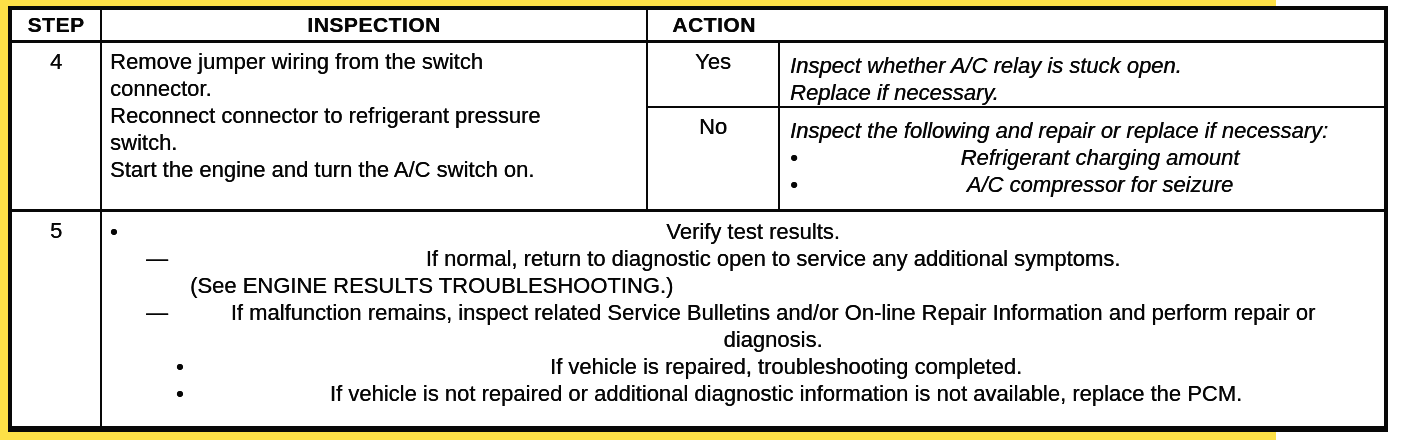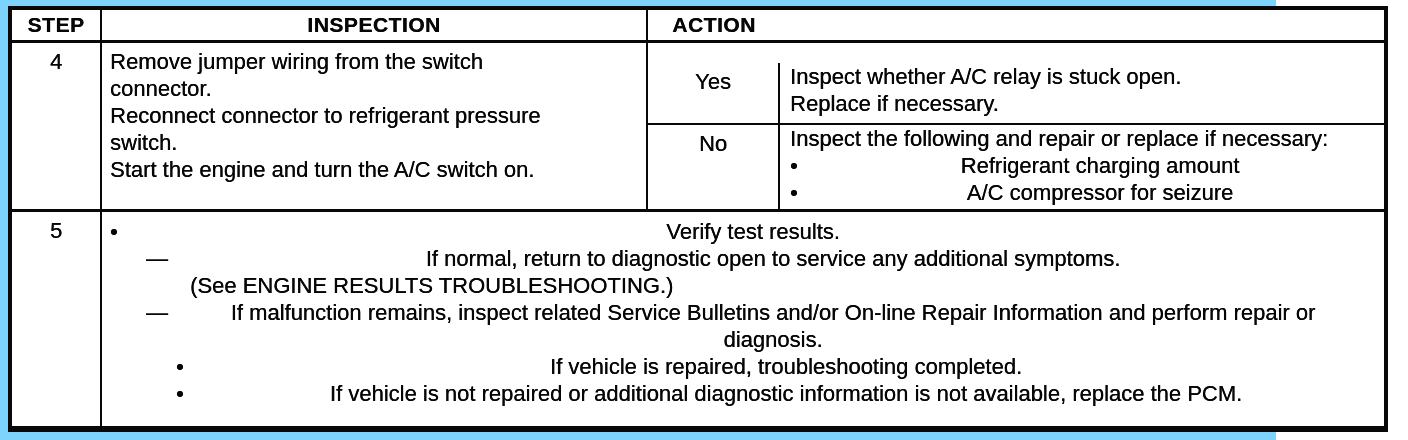--- a/index.html
+++ b/index.html
@@ -7,21 +7,21 @@
     padding: 0;
     background: #ffffff;
     width: 1408px;
     height: 440px;
     overflow: hidden;
   }
   .page {
     position: relative;
     width: 1276px;
     height: 440px;
-    background: #7dd3fc;
+    background: #fde047;
     font-family: "Liberation Sans", "DejaVu Sans", sans-serif;
     color: #060606;
   }
   .doc-table {
     position: absolute;
     left: 8px;
     top: 6px;
     width: 1380px;
     height: 426px;
     box-sizing: border-box;
@@ -67,35 +67,35 @@
   }
   .step-cell {
     text-align: center;
     padding-top: 5px;
     font-size: 22px;
     line-height: 27px;
     text-shadow: 0.3px 0 0 currentColor;
   }
   .insp-cell { padding: 5px 10px 0 8px; }
   .insp-text { max-width: 478px; }
-  .branches { display: flex; flex-direction: column; margin-top: 20px; }
+  .branches { display: flex; flex-direction: column; }
   .branch {
     display: grid;
     grid-template-columns: 132px 1fr;
   }
   .branch-yes {
     flex: 0 0 60px;
     border-bottom: 2px solid #080808;
   }
   .branch-no { flex: 1; }
   .res-cell {
     text-align: center;
     padding-top: 5px;
   }
-  .act-cell { padding: 0 12px 0 10px; }
+  .act-cell { padding: 9px 12px 0 10px; font-style: italic; }
   
   .row-step5 {
     flex: 1;
     display: grid;
     grid-template-columns: 90px 1fr;
   }
   .r5-cell { padding: 6px 18px 0 8px; }
   
   .li { display: flex; align-items: flex-start; }
   .mk { flex: 0 0 auto; }

